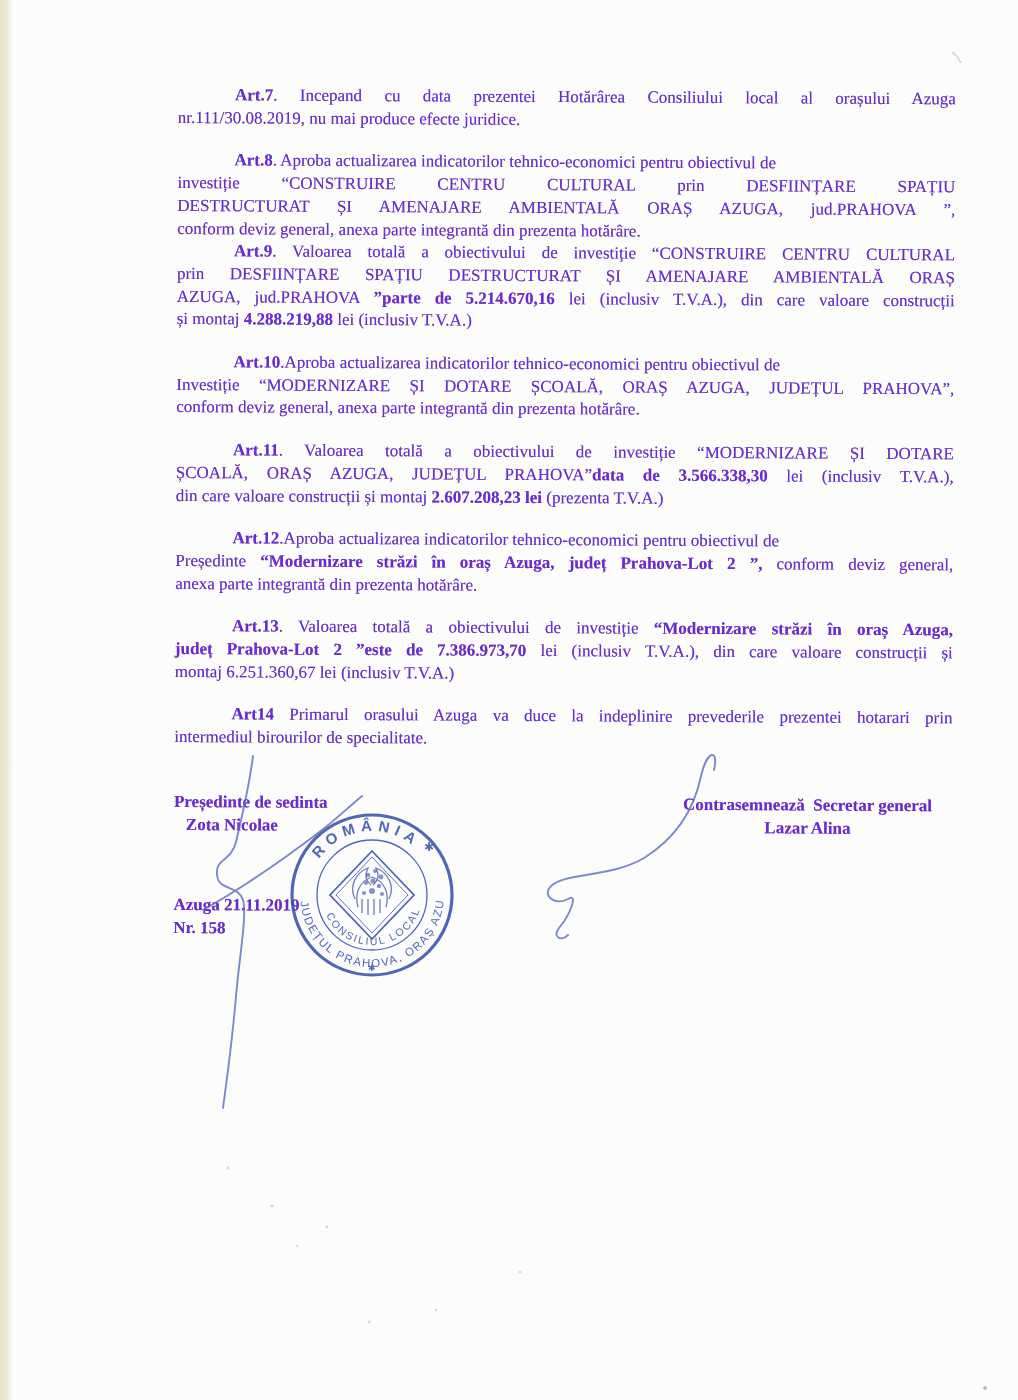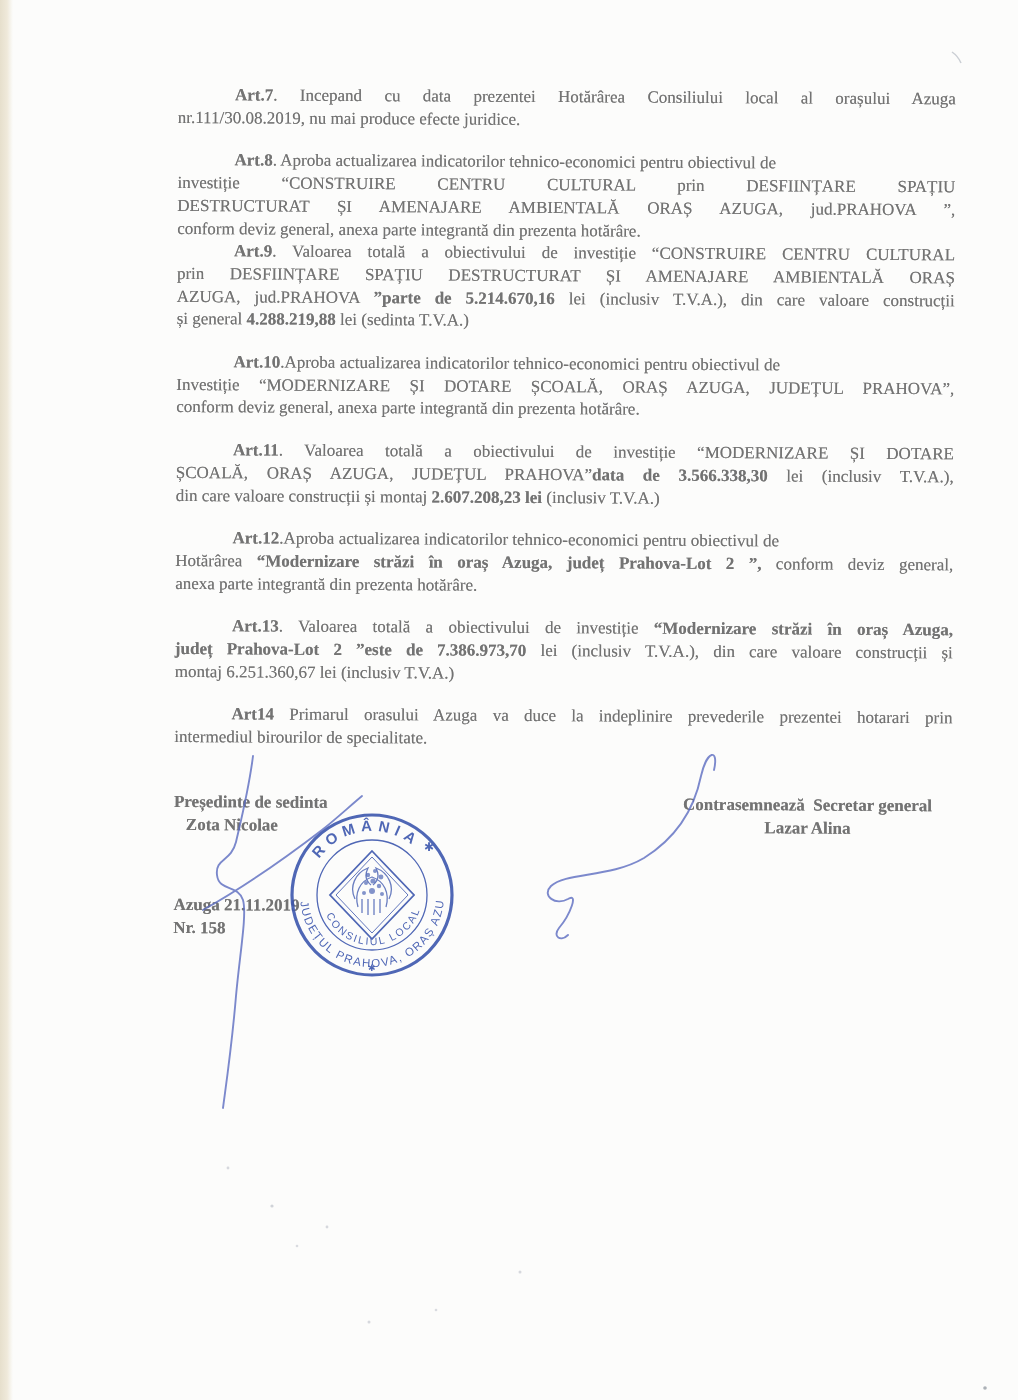--- a/index.html
+++ b/index.html
@@ -1,17 +1,17 @@
 <!DOCTYPE html>
 <html><head>
 <meta charset="utf-8">
 <style>
   html,body{margin:0;padding:0;background:#f6f6f4;}
   #page{position:relative;width:1018px;height:1400px;background:#fcfcfb;overflow:hidden;
-        font-family:"Liberation Serif","DejaVu Serif",serif;color:#737373;}
+        font-family:"Liberation Serif","DejaVu Serif",serif;color:#6d28d9;}
   
   #scan-edge{position:absolute;left:0;top:0;width:13px;height:100%;
     background:linear-gradient(90deg,#e6dfcc 0%,#efe9da 55%,#f9f8f4 90%,#fcfcfb 100%);}
   
   #doc-body{position:absolute;left:178px;top:84px;width:778px;
     font-size:17px;line-height:22.7px;
     text-shadow:0 0 .6px rgba(35,35,35,.45);
     transform:rotate(.32deg);transform-origin:0 0;}
   .para{margin:0;}
   .para.gap{margin-top:20px;}
@@ -46,35 +46,35 @@
     <div class="para gap">
         <div class="line ind"><span class="b">Art.8</span><span>. Aproba actualizarea indicatorilor tehnico-economici pentru obiectivul de</span></div>
         <div class="line j"><span>investiție “CONSTRUIRE CENTRU CULTURAL prin DESFIINȚARE SPAȚIU</span></div>
         <div class="line j"><span>DESTRUCTURAT ȘI AMENAJARE AMBIENTALĂ ORAȘ AZUGA, jud.PRAHOVA ”,</span></div>
         <div class="line"><span>conform deviz general, anexa parte integrantă din prezenta hotărâre.</span></div>
       </div>
     <div class="para">
         <div class="line j ind"><span class="b">Art.9</span><span>. Valoarea totală a obiectivului de investiție “CONSTRUIRE CENTRU CULTURAL</span></div>
         <div class="line j"><span>prin DESFIINȚARE SPAȚIU DESTRUCTURAT ȘI AMENAJARE AMBIENTALĂ ORAȘ</span></div>
         <div class="line j"><span>AZUGA, jud.PRAHOVA </span><span class="b">”parte de 5.214.670,16</span><span> lei (inclusiv T.V.A.), din care valoare construcții</span></div>
-        <div class="line"><span>și general </span><span class="b">4.288.219,88</span><span> lei (sedinta T.V.A.)</span></div>
+        <div class="line"><span>și montaj </span><span class="b">4.288.219,88</span><span> lei (inclusiv T.V.A.)</span></div>
       </div>
     <div class="para gap">
         <div class="line ind"><span class="b">Art.10</span><span>.Aproba actualizarea indicatorilor tehnico-economici pentru obiectivul de</span></div>
         <div class="line j"><span>Investiție “MODERNIZARE ȘI DOTARE ȘCOALĂ, ORAȘ AZUGA, JUDEȚUL PRAHOVA”,</span></div>
         <div class="line"><span>conform deviz general, anexa parte integrantă din prezenta hotărâre.</span></div>
       </div>
     <div class="para gap">
         <div class="line j ind"><span class="b">Art.11</span><span>. Valoarea totală a obiectivului de investiție “MODERNIZARE ȘI DOTARE</span></div>
         <div class="line j"><span>ȘCOALĂ, ORAȘ AZUGA, JUDEȚUL PRAHOVA”</span><span class="b">data de 3.566.338,30</span><span> lei (inclusiv T.V.A.),</span></div>
-        <div class="line"><span>din care valoare construcții și montaj </span><span class="b">2.607.208,23 lei</span><span> (inclusiv T.V.A.)</span></div>
+        <div class="line"><span>din care valoare construcții și montaj </span><span class="b">2.607.208,23 lei</span><span> (prezenta T.V.A.)</span></div>
       </div>
     <div class="para gap">
         <div class="line ind"><span class="b">Art.12</span><span>.Aproba actualizarea indicatorilor tehnico-economici pentru obiectivul de</span></div>
-        <div class="line j"><span>Hotărârea </span><span class="b">“Modernizare străzi în oraș Azuga, județ Prahova-Lot 2 ”,</span><span> conform deviz general,</span></div>
+        <div class="line j"><span>Președinte </span><span class="b">“Modernizare străzi în oraș Azuga, județ Prahova-Lot 2 ”,</span><span> conform deviz general,</span></div>
         <div class="line"><span>anexa parte integrantă din prezenta hotărâre.</span></div>
       </div>
     <div class="para gap">
         <div class="line j ind"><span class="b">Art.13</span><span>. Valoarea totală a obiectivului de investiție </span><span class="b">“Modernizare străzi în oraș Azuga,</span></div>
         <div class="line j"><span class="b">județ Prahova-Lot 2 ”este de 7.386.973,70</span><span> lei (inclusiv T.V.A.), din care valoare construcții și</span></div>
         <div class="line"><span>montaj 6.251.360,67 lei (inclusiv T.V.A.)</span></div>
       </div>
     <div class="para gap">
         <div class="line j ind"><span class="b">Art14</span><span> Primarul orasului Azuga va duce la indeplinire prevederile prezentei hotarari prin</span></div>
         <div class="line"><span>intermediul birourilor de specialitate.</span></div>

